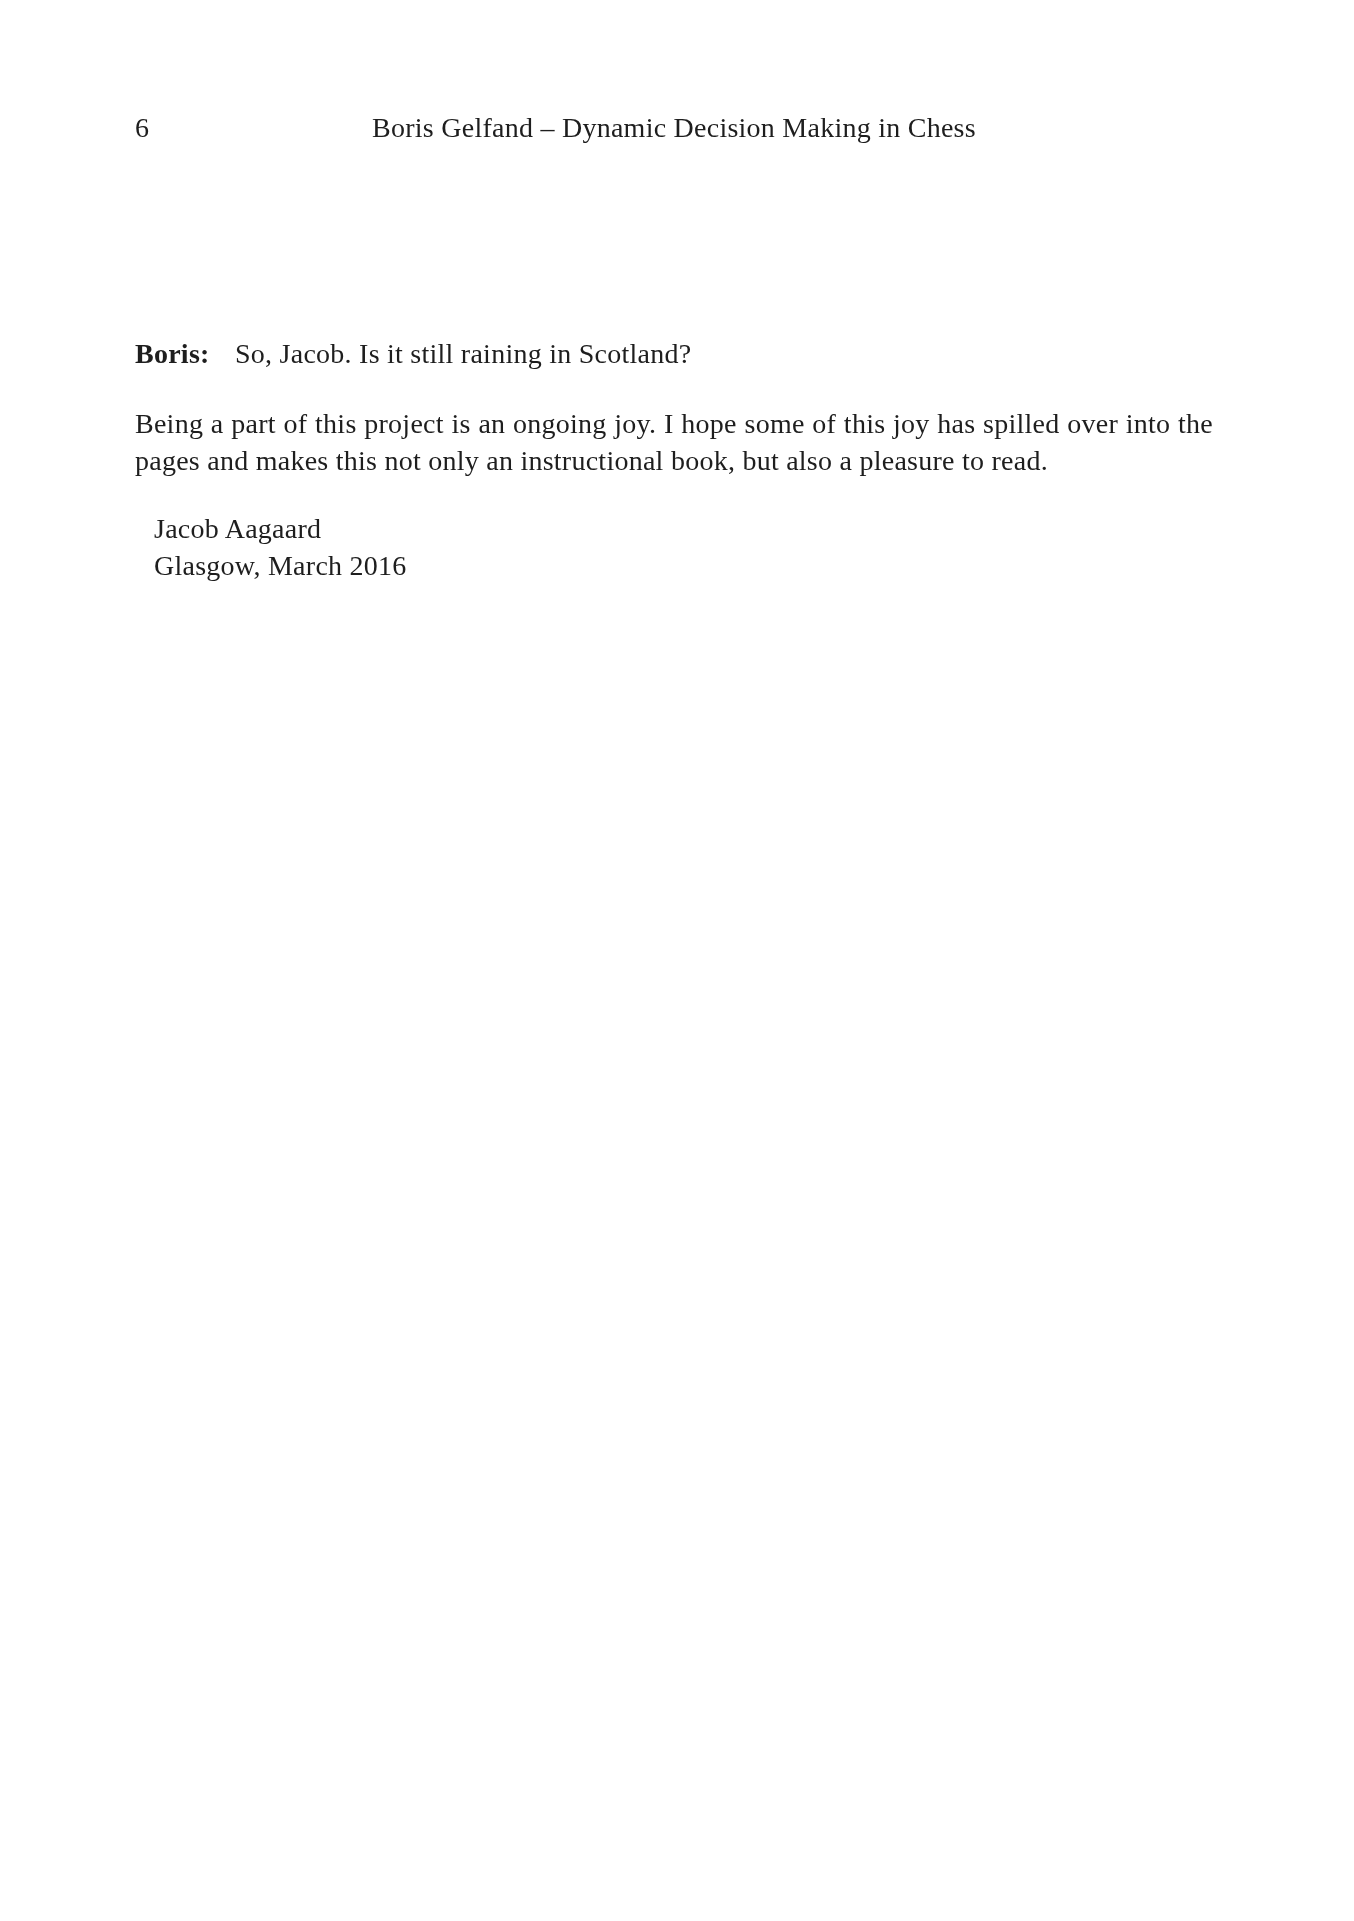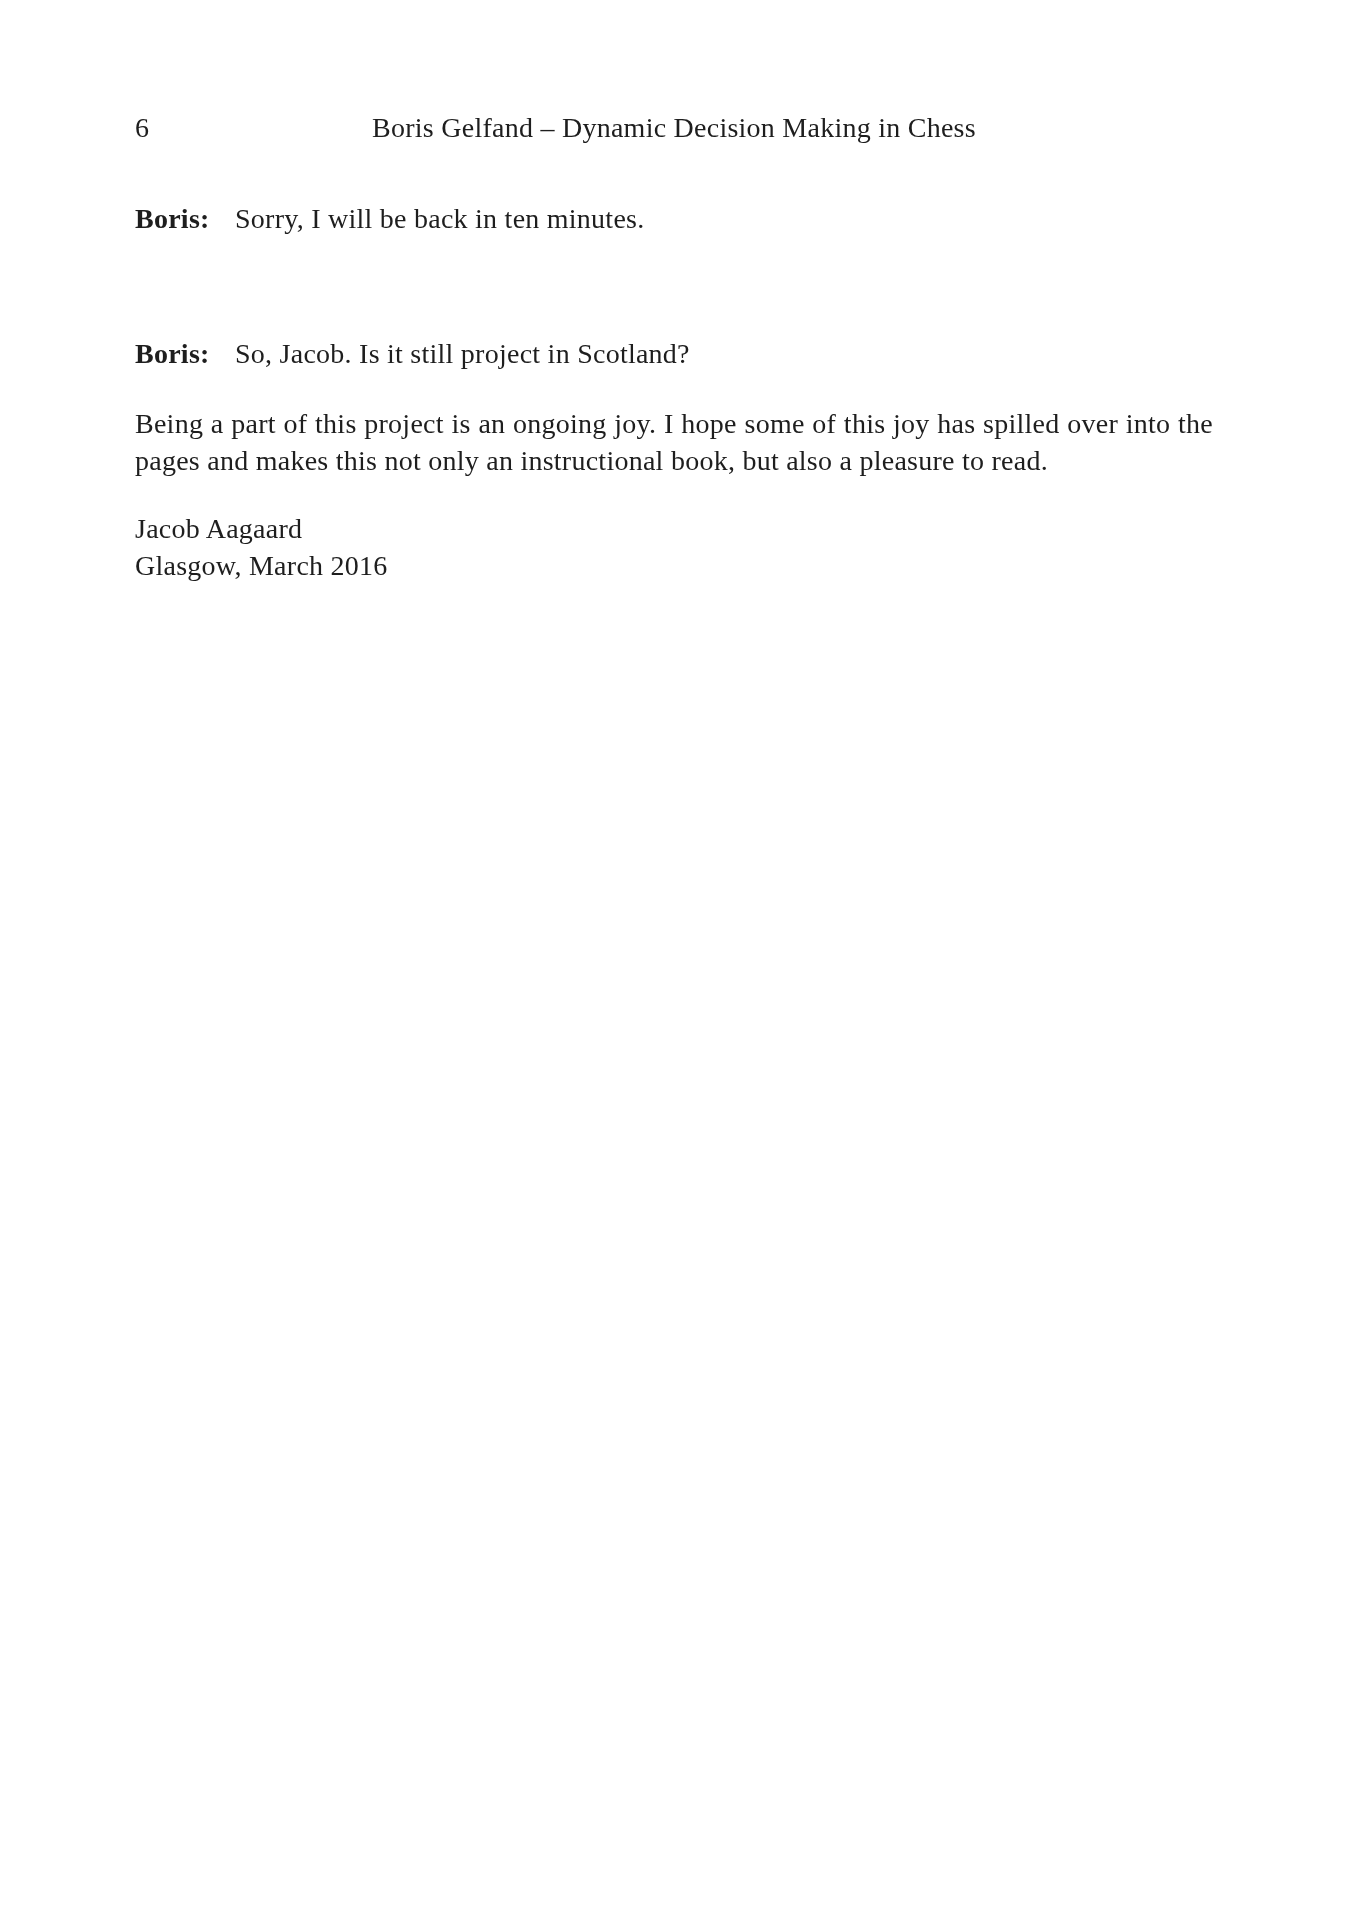--- a/index.html
+++ b/index.html
@@ -40,38 +40,36 @@
   .dialogue-speaker {
     display: inline-block;
     width: 100px;
     font-weight: bold;
   }
   .justified {
     text-align: justify;
   }
   .sig-line {
     display: block;
+    margin-left: 19px;
   }
 </style>
 </head>
 <body>
 
 <div class="page">
 
   <div class="page-number">6</div>
 
   <div class="running-title">Boris Gelfand – Dynamic Decision Making in Chess</div>
 
-  <div class="block" style="top: 200px;">
-    <span class="dialogue-speaker">Boris:</span><span>Sorry, I will be back in ten minutes.</span>
-  </div>
 
 
   <div class="block" style="top: 335px;">
-    <span class="dialogue-speaker">Boris:</span><span>So, Jacob. Is it still project in Scotland?</span>
+    <span class="dialogue-speaker">Boris:</span><span>So, Jacob. Is it still raining in Scotland?</span>
   </div>
 
   <div class="block justified" style="top: 405px; font-family: Liberation Serif, serif;">Being a part of this project is an ongoing joy. I hope some of this joy has spilled over into the pages and makes this not only an instructional book, but also a pleasure to read.</div>
 
   <div class="block" style="top: 510px;">
     <span class="sig-line">Jacob Aagaard</span>
     <span class="sig-line">Glasgow, March 2016</span>
   </div>
 
 </div>

